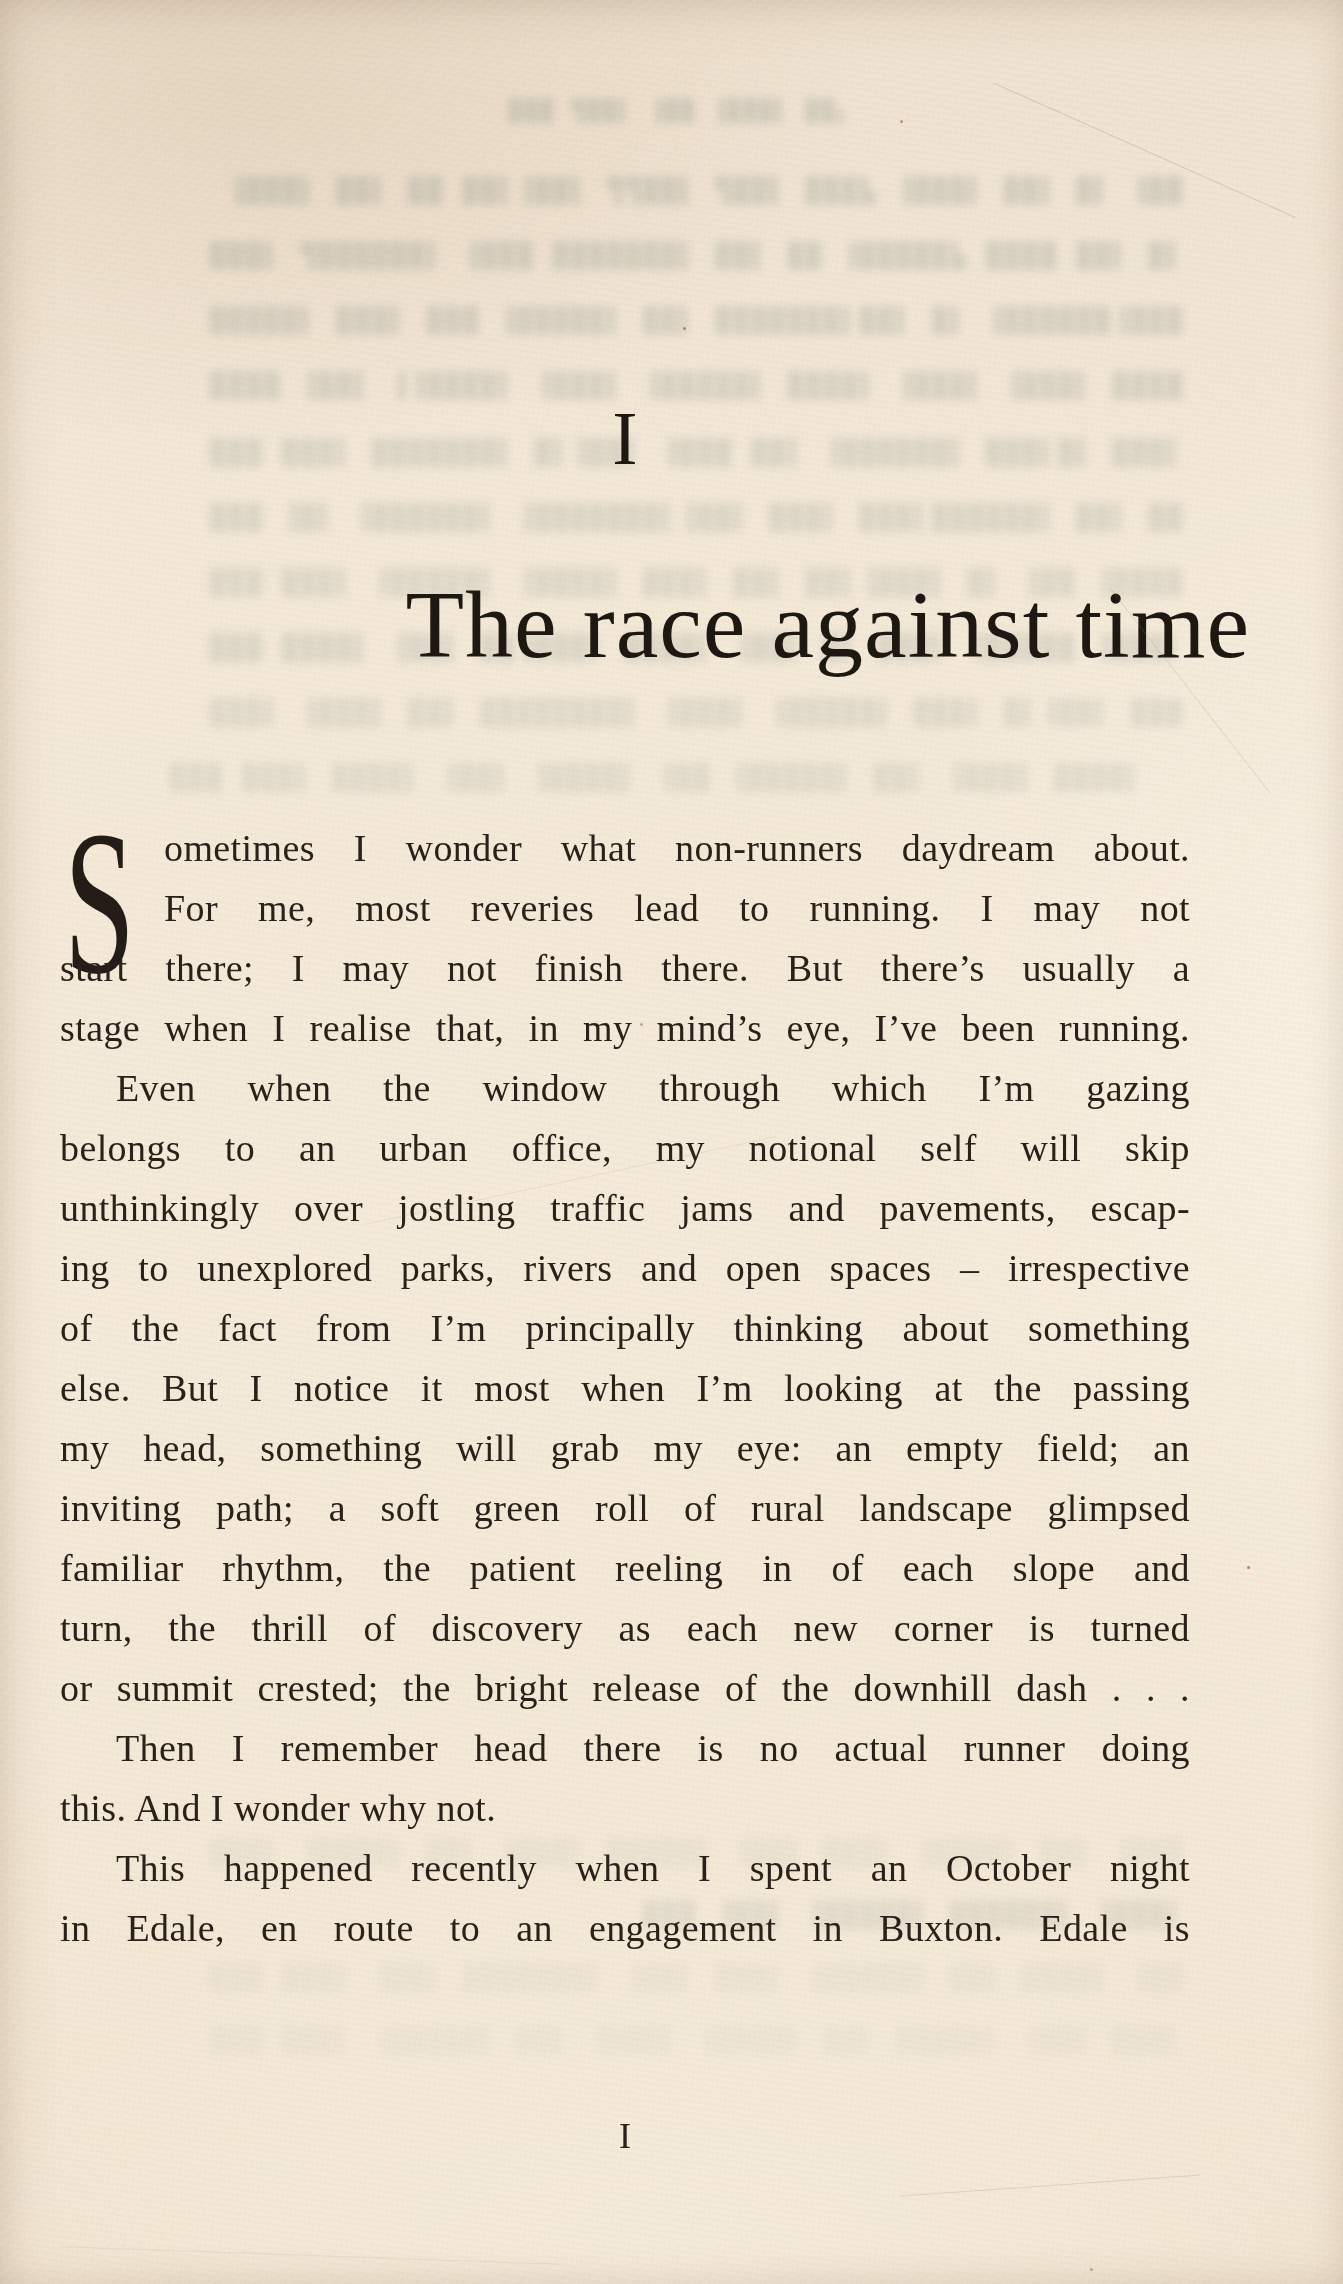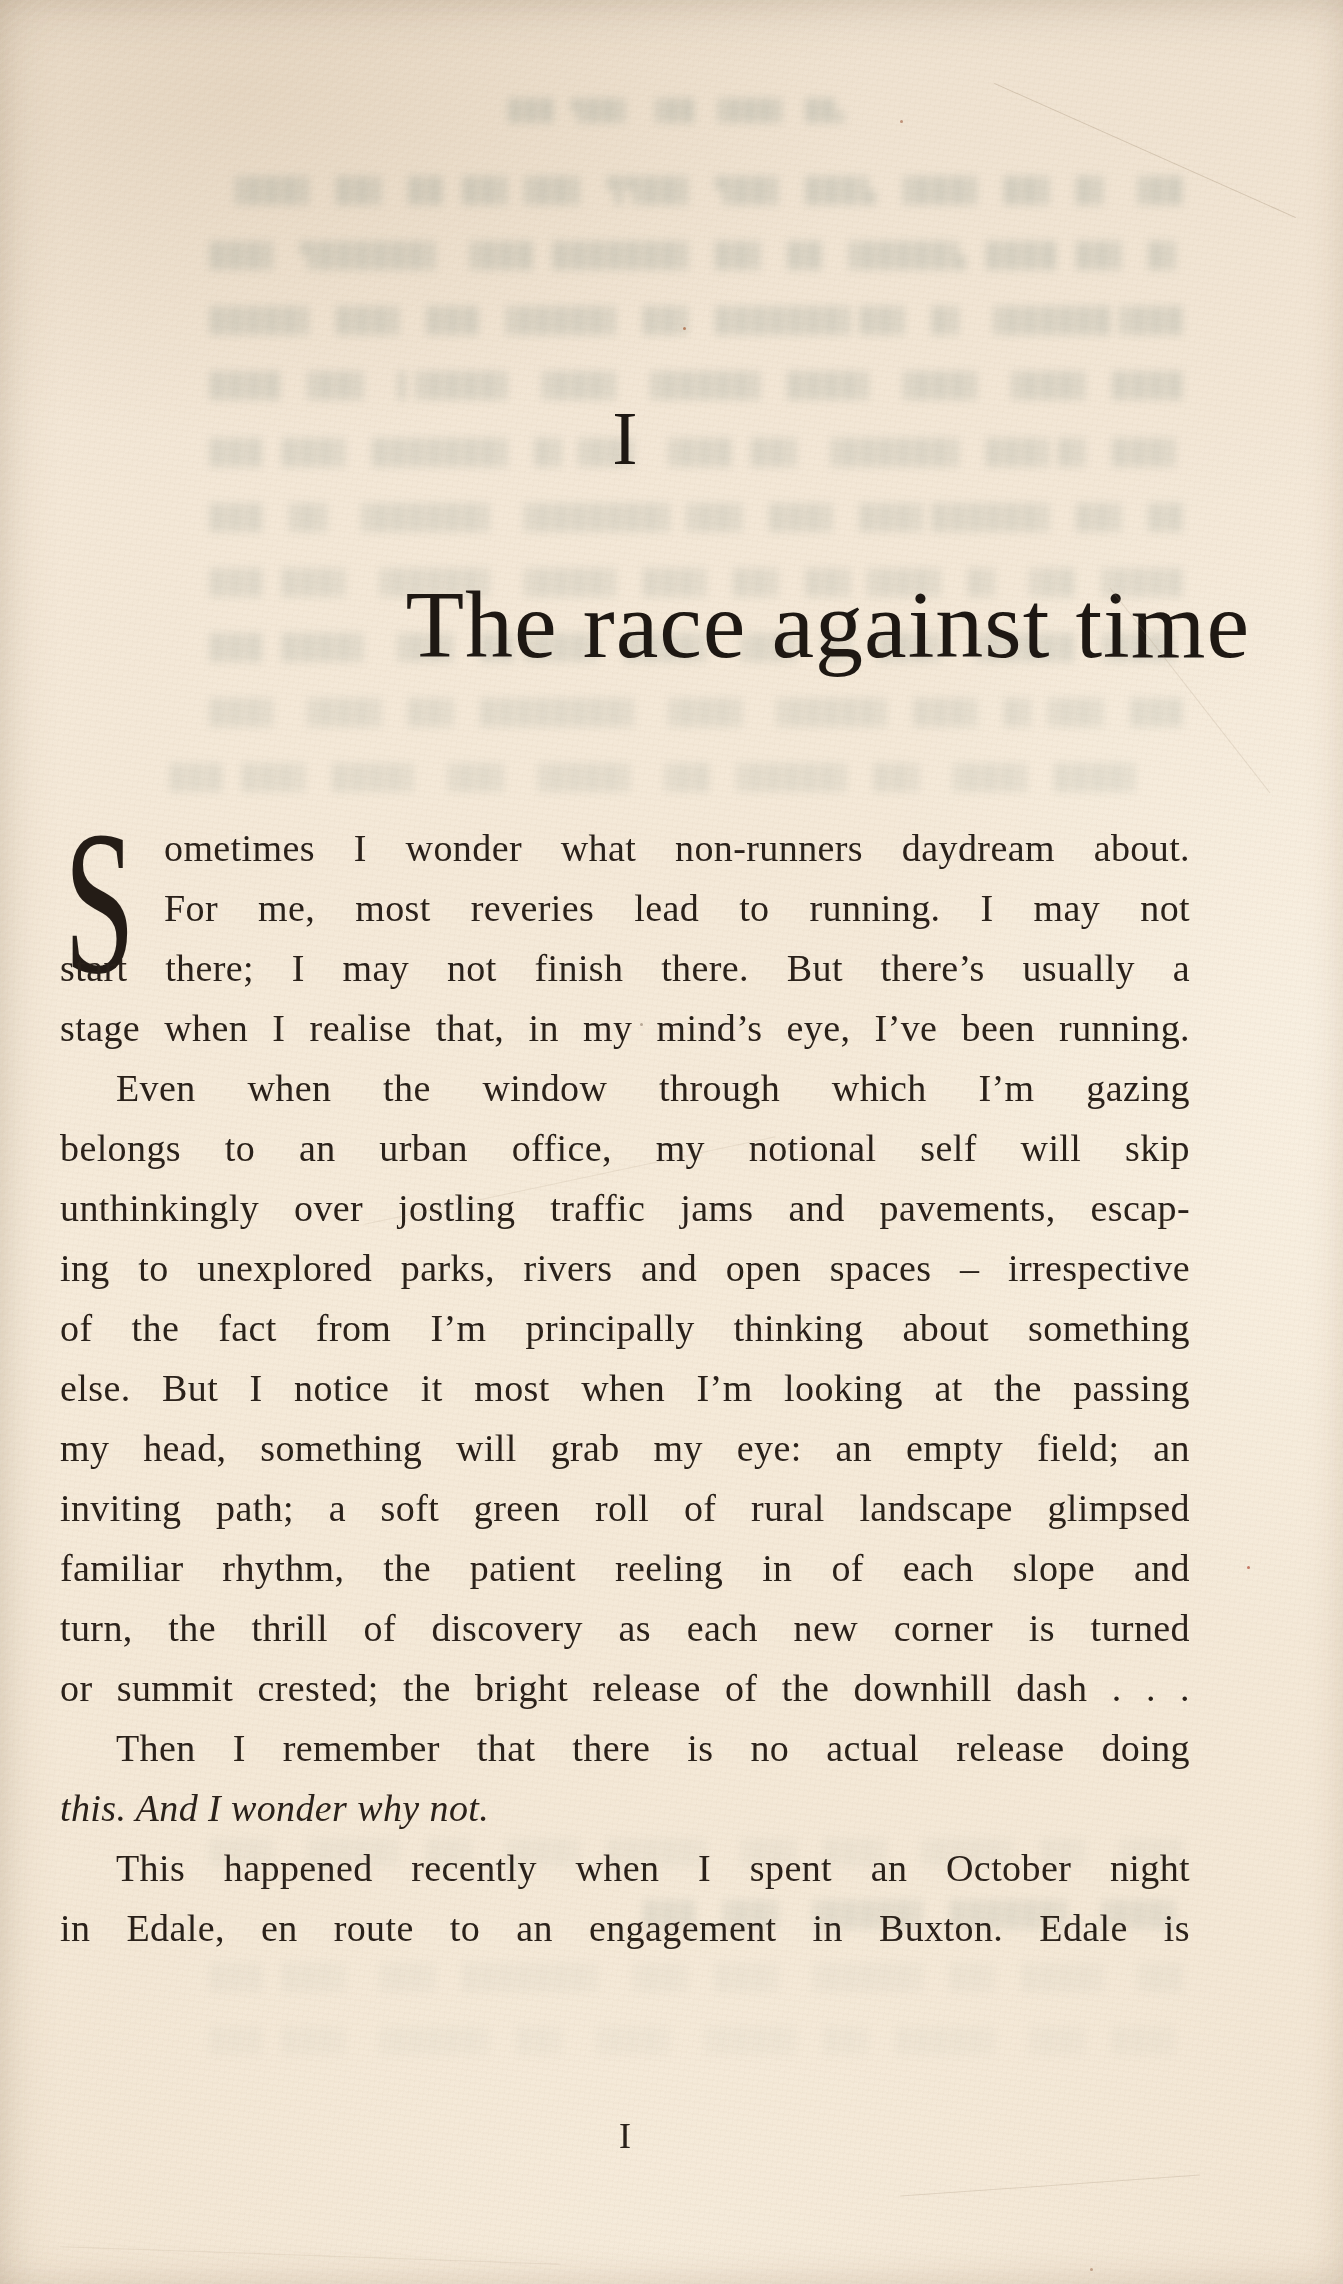--- a/index.html
+++ b/index.html
@@ -68,21 +68,21 @@
   .body-text{
     position:absolute;left:60px;top:818px;width:1130px;
   }
   .line{
     height:60px;line-height:60px;
     font-size:38px;
     letter-spacing:0.4px;
     white-space:normal;
   }
   .line.j{text-align:justify;text-align-last:justify;}
-  .line.l{text-align:left;font-style:italic;}
+  .line.l{text-align:left;}
   .line.ind{padding-left:56px;}
   .line.cap{padding-left:104px;}
   .pagenum{
     position:absolute;left:0;top:2112px;width:1250px;
     text-align:center;
     font-size:36px;line-height:48px;
     color:#2a211a;
   }
   .scratch{position:absolute;height:1px;background:rgba(160,140,116,0.35);pointer-events:none;}
   .speck{position:absolute;width:3px;height:3px;border-radius:50%;pointer-events:none;}
@@ -122,21 +122,21 @@
       <div class="line j">belongs to an urban office, my notional self will skip</div>
       <div class="line j">unthinkingly over jostling traffic jams and pavements, escap-</div>
       <div class="line j">ing to unexplored parks, rivers and open spaces – irrespective</div>
       <div class="line j">of the fact from I’m principally thinking about something</div>
       <div class="line j">else. But I notice it most when I’m looking at the passing</div>
       <div class="line j">my head, something will grab my eye: an empty field; an</div>
       <div class="line j">inviting path; a soft green roll of rural landscape glimpsed</div>
       <div class="line j">familiar rhythm, the patient reeling in of each slope and</div>
       <div class="line j">turn, the thrill of discovery as each new corner is turned</div>
       <div class="line j">or summit crested; the bright release of the downhill dash&nbsp;.&nbsp;.&nbsp;.</div>
-      <div class="line j ind">Then I remember that there is no actual release doing</div>
+      <div class="line j ind">Then I remember head there is no actual runner doing</div>
       <div class="line l">this. And I wonder why not.</div>
       <div class="line j ind">This happened recently when I spent an October night</div>
       <div class="line j">in Edale, en route to an engagement in Buxton. Edale is</div>
     </div>
 
   <div class="pagenum">I</div>
 
   <div class="scratch" style="top:150px;left:980px;width:330px;transform:rotate(24deg);"></div>
   <div class="scratch" style="top:690px;left:1060px;width:260px;transform:rotate(52deg);opacity:.6;"></div>
   <div class="scratch" style="top:1180px;left:360px;width:420px;transform:rotate(-12deg);opacity:.45;"></div>

